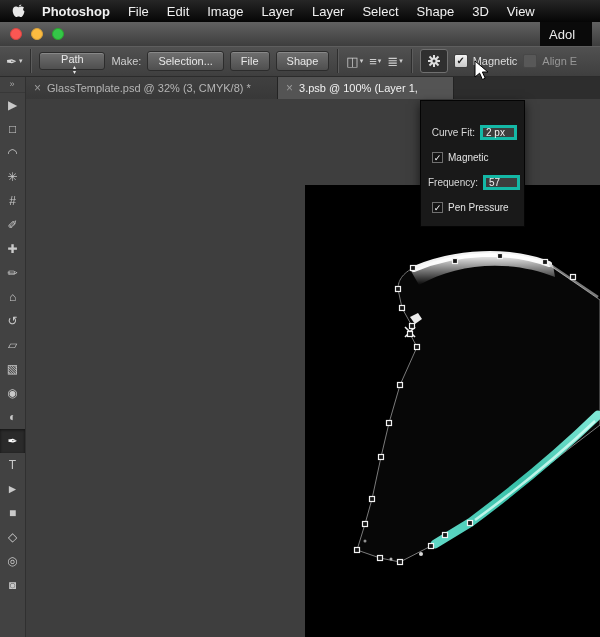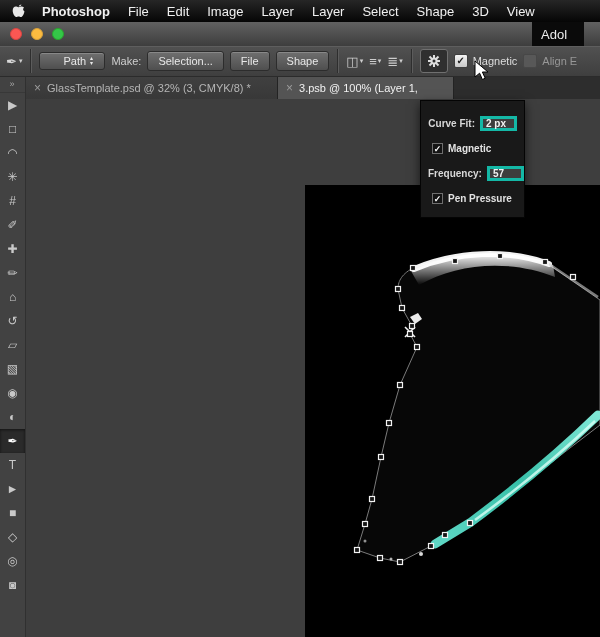--- a/index.html
+++ b/index.html
@@ -16,37 +16,37 @@
   .menu-item.bold{font-weight:bold;}
 
   
   .titlebar{position:absolute;left:0;top:22px;width:600px;height:24px;
             background:linear-gradient(#616161,#3d3d3d);
             border-bottom:1px solid #222;display:flex;align-items:center;z-index:10;}
   .tl{width:12px;height:12px;border-radius:50%;margin-left:9px;box-sizing:border-box;}
   .tl.red{background:#fc5753;border:1px solid #d94542;margin-left:10px;}
   .tl.yellow{background:#fdbc40;border:1px solid #d8a13a;}
   .tl.green{background:#34c748;border:1px solid #2aa52f;}
-  .adol{position:absolute;right:16px;top:0;height:100%;width:52px;background:#0a0a0a;
+  .adol{position:absolute;right:8px;top:0;height:100%;width:52px;background:#0a0a0a;
         color:#ececec;font-size:13px;display:flex;align-items:center;padding-left:9px;box-sizing:border-box;}
 
   
   .optionsbar{position:absolute;left:0;top:46px;width:600px;height:31px;box-sizing:border-box;
               background:linear-gradient(#515151,#3f3f3f);border-bottom:1px solid #2b2b2b;
               box-shadow:inset 0 1px 0 #5e5e5e;
               display:flex;align-items:center;font-size:11px;color:#ddd;
               padding:0 0 0 6px;gap:6px;overflow:hidden;z-index:10;}
   .preset{display:flex;align-items:center;gap:2px;color:#d8d8d8;font-size:13px;}
   .tiny-arrow{font-size:7px;color:#cfcfcf;}
   .vdiv{width:1px;height:24px;background:#2e2e2e;box-shadow:1px 0 0 #5c5c5c;margin:0 2px;flex:none;}
   .ps-btn{height:18px;padding:0 10px;background:linear-gradient(#6f6f6f,#4f4f4f);
           border:1px solid #2c2c2c;border-radius:3px;color:#e8e8e8;
           display:flex;align-items:center;font-size:11px;white-space:nowrap;
           box-shadow:inset 0 1px 0 rgba(255,255,255,.18);cursor:default;flex:none;}
-  .dropdown{justify-content:space-between;width:66px;padding:0 23px;box-sizing:border-box;}
+  .dropdown{justify-content:space-between;width:66px;padding:0 17px;box-sizing:border-box;flex-direction:column;}
   .pop-arrows{display:flex;flex-direction:column;font-size:6px;line-height:5px;color:#e8e8e8;margin-left:4px;}
   .opt-label{color:#cfcfcf;white-space:nowrap;}
   .opt-icon{font-size:13px;color:#cdcdcd;display:flex;align-items:center;gap:1px;flex:none;}
   .gear-btn{width:26px;height:22px;background:#2f2f2f;border:1px solid #707070;border-radius:3px;
             display:flex;align-items:center;justify-content:center;flex:none;}
   .cbx{width:12px;height:12px;background:linear-gradient(#f4f4f4,#c9c9c9);
        border:1px solid #3f3f3f;border-radius:2px;font-size:10px;font-weight:bold;color:#1a1a1a;
        display:flex;align-items:center;justify-content:center;line-height:1;flex:none;}
   .cbx.dim{background:#585858;border-color:#474747;}
   .cb-group{display:flex;align-items:center;gap:5px;white-space:nowrap;flex:none;}
@@ -70,21 +70,21 @@
   .tabclose{margin-right:6px;color:#9b9b9b;font-size:12px;}
 
   
   .canvas{position:absolute;left:26px;top:99px;right:0;bottom:0;background:#3e3e3e;z-index:1;}
   .document{position:absolute;left:305px;top:185px;width:295px;height:452px;background:#000;
             overflow:hidden;z-index:2;}
 
   
   .gear-panel{position:absolute;left:420px;top:100px;width:105px;background:#191919;
               border:1px solid #040404;box-shadow:0 4px 10px rgba(0,0,0,.65);
-              padding:10px 0 6px;z-index:60;box-sizing:border-box;font-weight:bold;}
+              padding:19px 0 6px;z-index:60;box-sizing:border-box;}
   .gp-row{height:25px;display:flex;align-items:center;padding:0 7px;}
   .gp-label{flex:1;text-align:right;color:#d8d8d8;font-size:10px;margin-right:5px;white-space:nowrap;}
   .gp-field{width:37px;height:15px;background:#3d3d3d;border:3px solid #14b8a6;color:#f2f2f2;
             font-size:10px;display:flex;align-items:center;padding:0 3px;box-sizing:border-box;flex:none;}
   .gp-cbrow{height:25px;display:flex;align-items:center;padding:0 6px 0 11px;gap:5px;
             color:#e2e2e2;font-size:10px;white-space:nowrap;}
   .gp-cb{width:11px;height:11px;background:#141414;border:1px solid #6f6f6f;color:#fff;font-size:9px;
          display:flex;align-items:center;justify-content:center;flex:none;box-sizing:border-box;}
 
   .cursor{position:absolute;left:474px;top:60px;z-index:200;}

